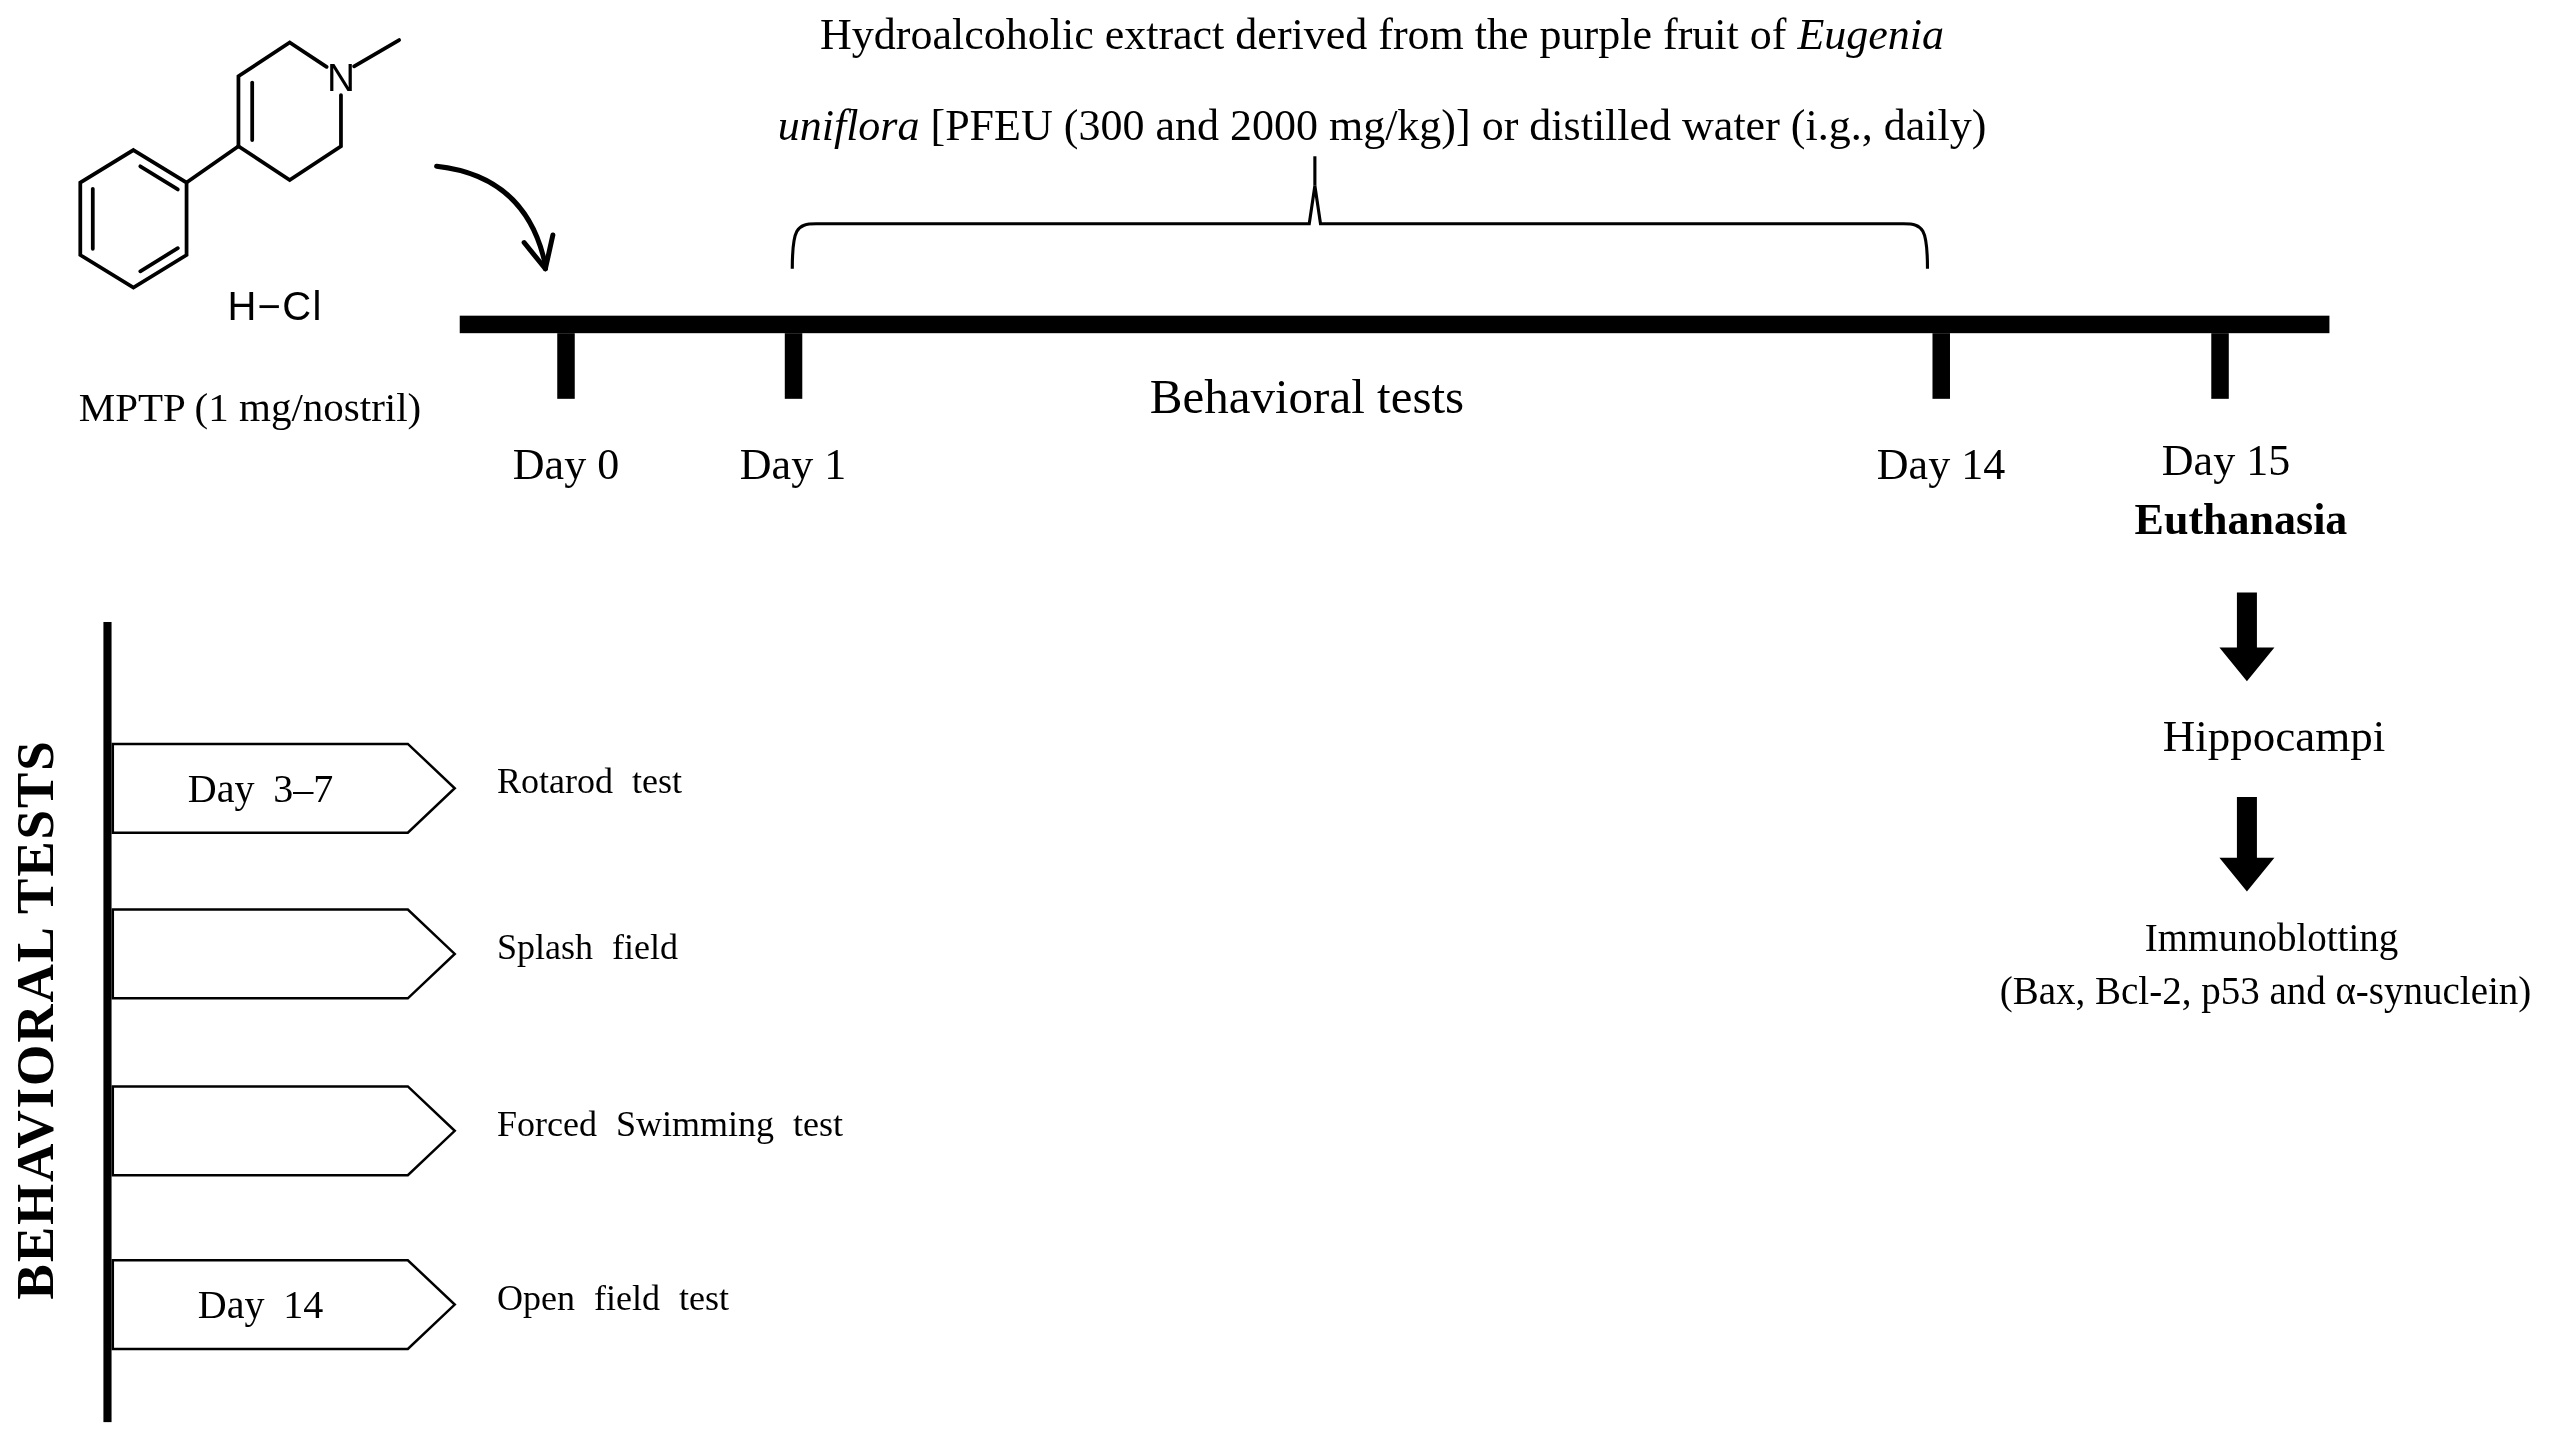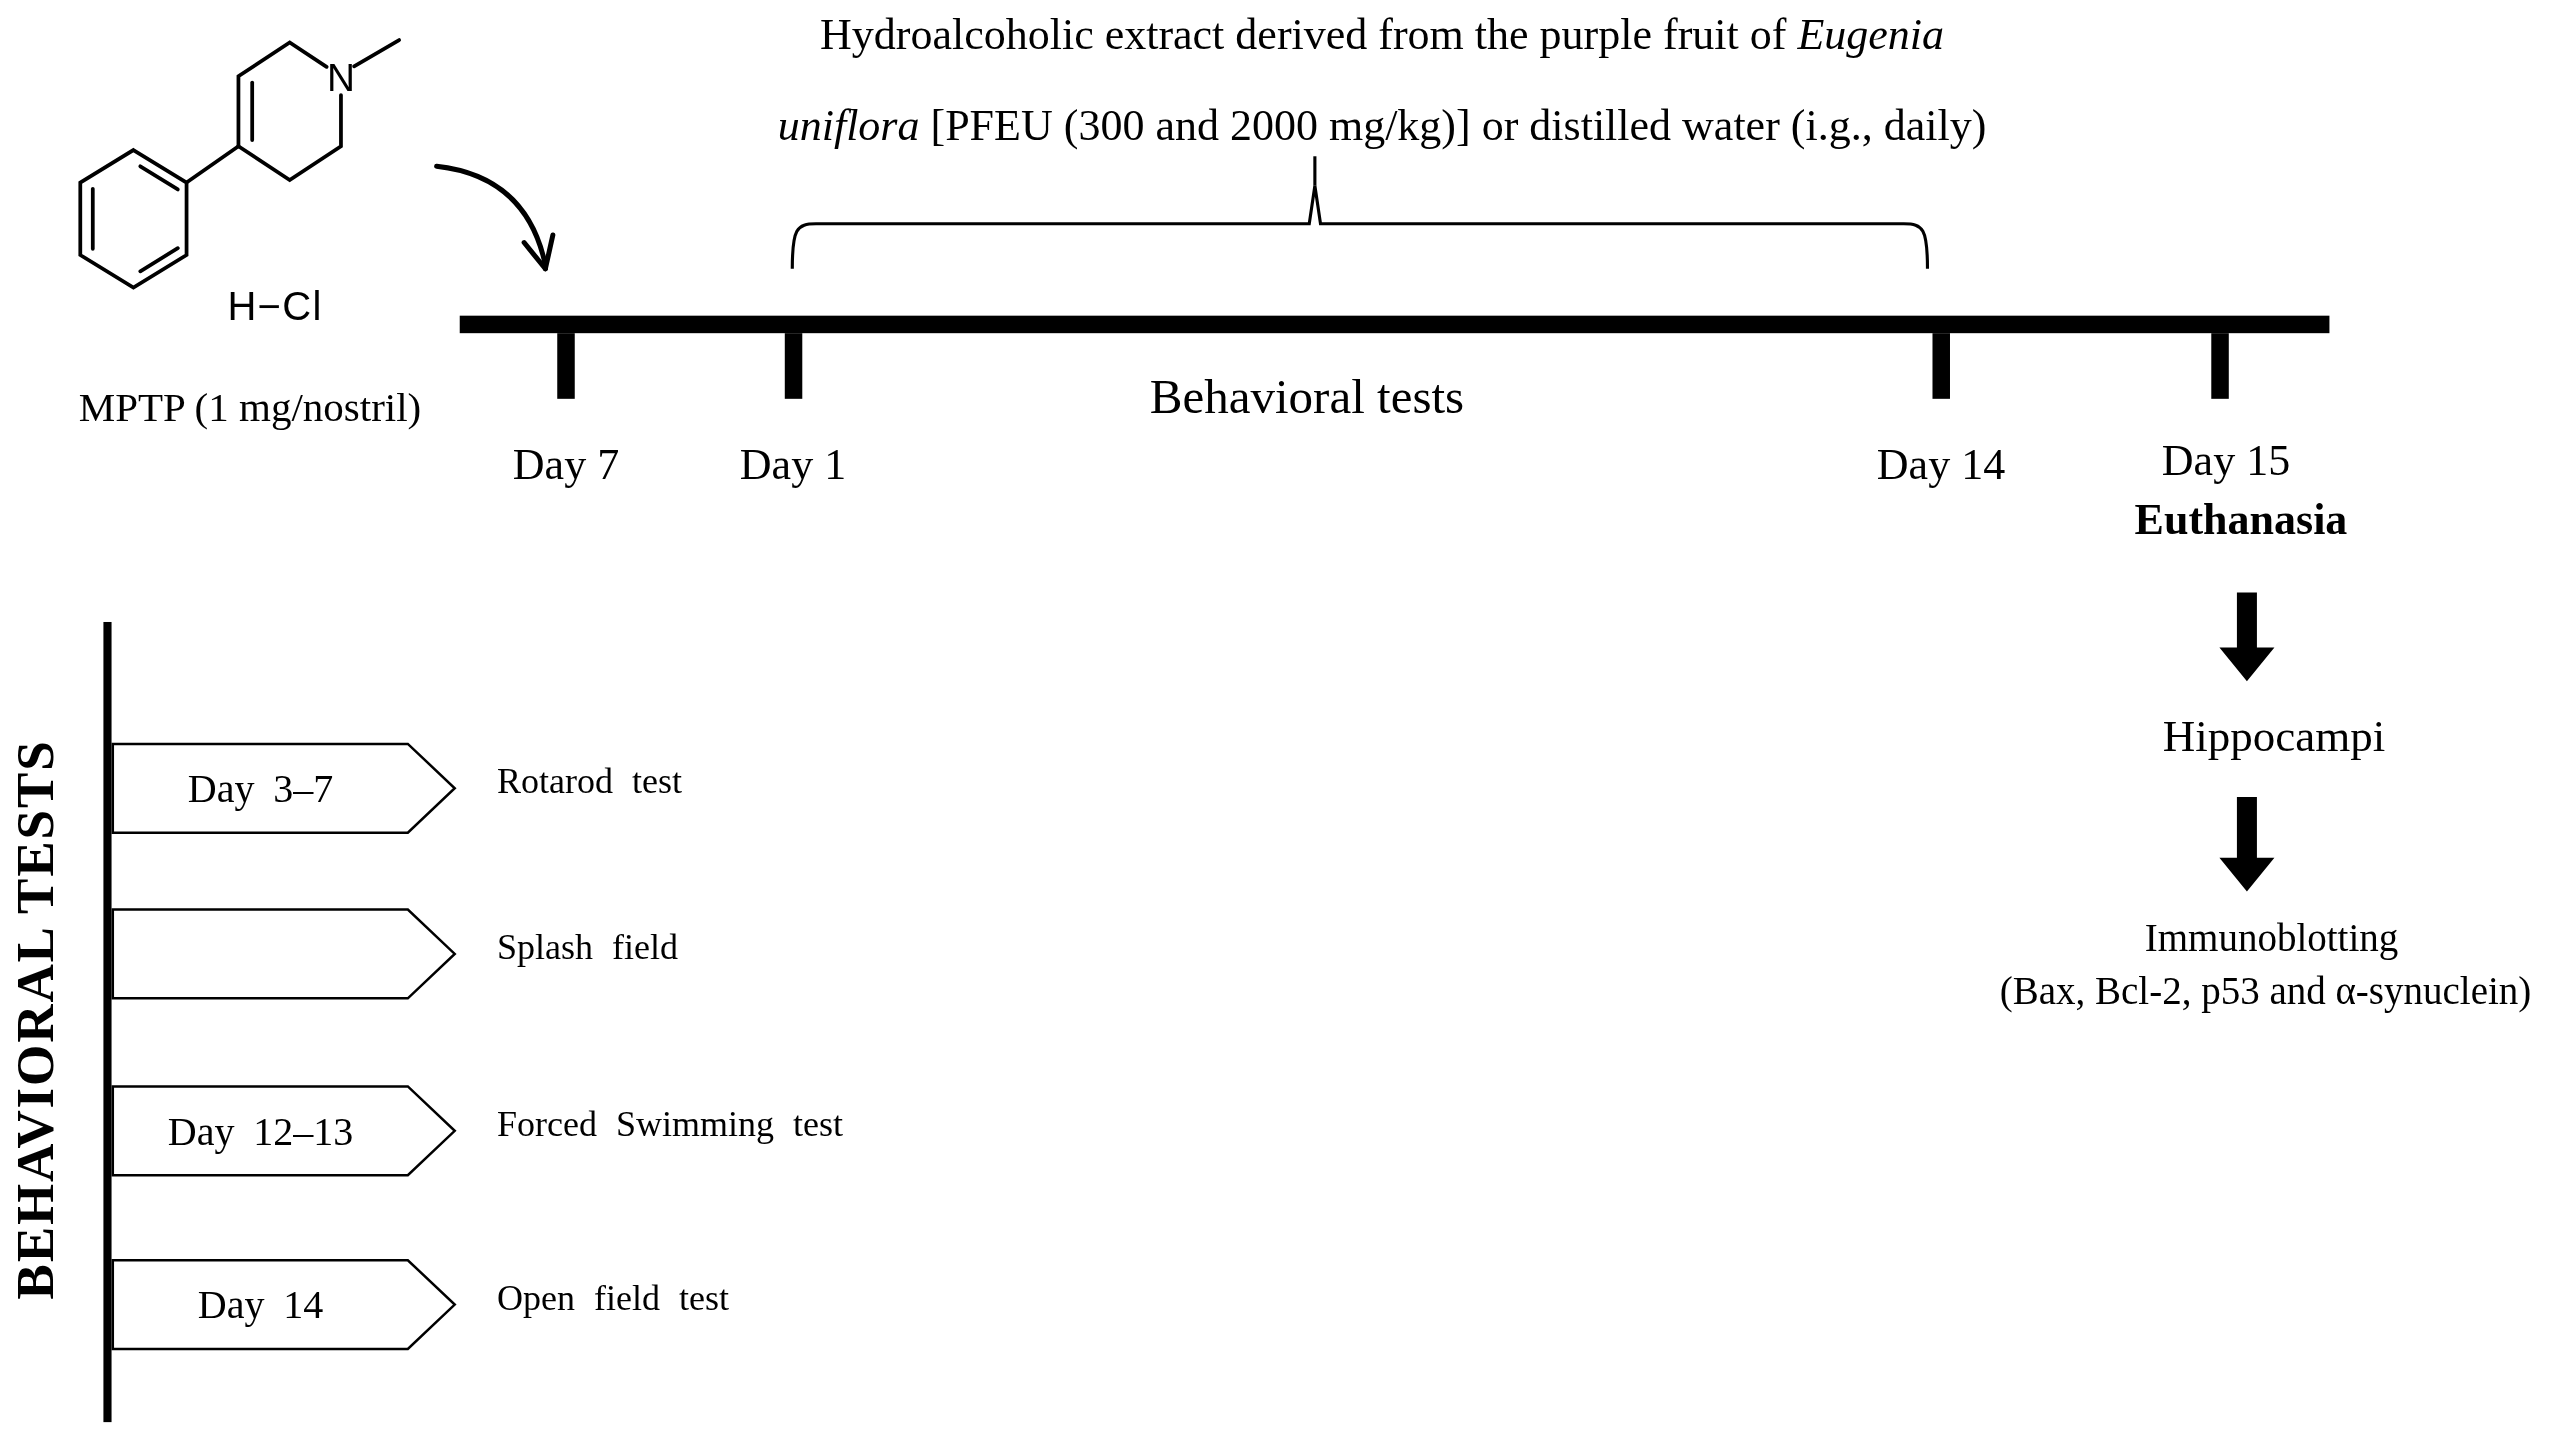--- a/index.html
+++ b/index.html
@@ -78,34 +78,33 @@
     <span>Hydroalcoholic extract derived from the purple fruit of </span><span class="it">Eugenia</span>
   </div>
   <div class="txt ctr h1" style="left:694px;top:100px;width:1376px;">
     <span class="it">uniflora</span><span> [PFEU (300 and 2000 mg/kg)] or distilled water (i.g., daily)</span>
   </div>
 
   <div class="txt ctr sans" style="left:181px;top:284px;width:188px;font-size:40px;letter-spacing:1.3px;">H−Cl</div>
   <div class="txt ctr" style="left:31px;top:383px;width:438px;font-size:41px;">MPTP (1 mg/nostril)</div>
 
   <div class="txt ctr" style="left:1057px;top:368px;width:500px;font-size:49px;">Behavioral tests</div>
-  <div class="txt ctr daylab" style="left:441px;top:439px;width:250px;">Day 7</div>
+  <div class="txt ctr daylab" style="left:441px;top:439px;width:250px;">Day 0</div>
   <div class="txt ctr daylab" style="left:668px;top:439px;width:250px;">Day 1</div>
   <div class="txt ctr daylab" style="left:1816px;top:439px;width:250px;">Day 14</div>
   <div class="txt ctr daylab" style="left:2101px;top:435px;width:250px;">Day 15</div>
 
   <div class="txt ctr b" style="left:2116px;top:494px;width:250px;font-size:44px;">Euthanasia</div>
   <div class="txt ctr" style="left:2149px;top:710px;width:250px;font-size:45px;">Hippocampi</div>
   <div class="txt ctr" style="left:2084px;top:915px;width:375px;font-size:39px;">Immunoblotting</div>
   <div class="txt ctr" style="left:1953px;top:968px;width:625px;font-size:39px;">(Bax, Bcl-2, p53 and α-synuclein)</div>
 
   <div class="txt ctr vert b" style="left:-401px;top:988px;width:875px;height:63px;font-size:53px;letter-spacing:1.9px;">BEHAVIORAL TESTS</div>
 
   <div class="txt ctr boxlab" style="left:113px;top:744px;width:295px;line-height:89px;">Day 3–7</div>
-  <div class="txt ctr boxlab" style="left:113px;top:1087px;width:295px;line-height:89px;">Day 12–13</div>
   <div class="txt ctr boxlab" style="left:113px;top:1260px;width:295px;line-height:89px;">Day 14</div>
 
   <div class="txt testlab" style="left:497px;top:760px;">Rotarod test</div>
   <div class="txt testlab" style="left:497px;top:926px;">Splash field</div>
   <div class="txt testlab" style="left:497px;top:1103px;">Forced Swimming test</div>
   <div class="txt testlab" style="left:497px;top:1277px;">Open field test</div>
 
 </div>
 
 

